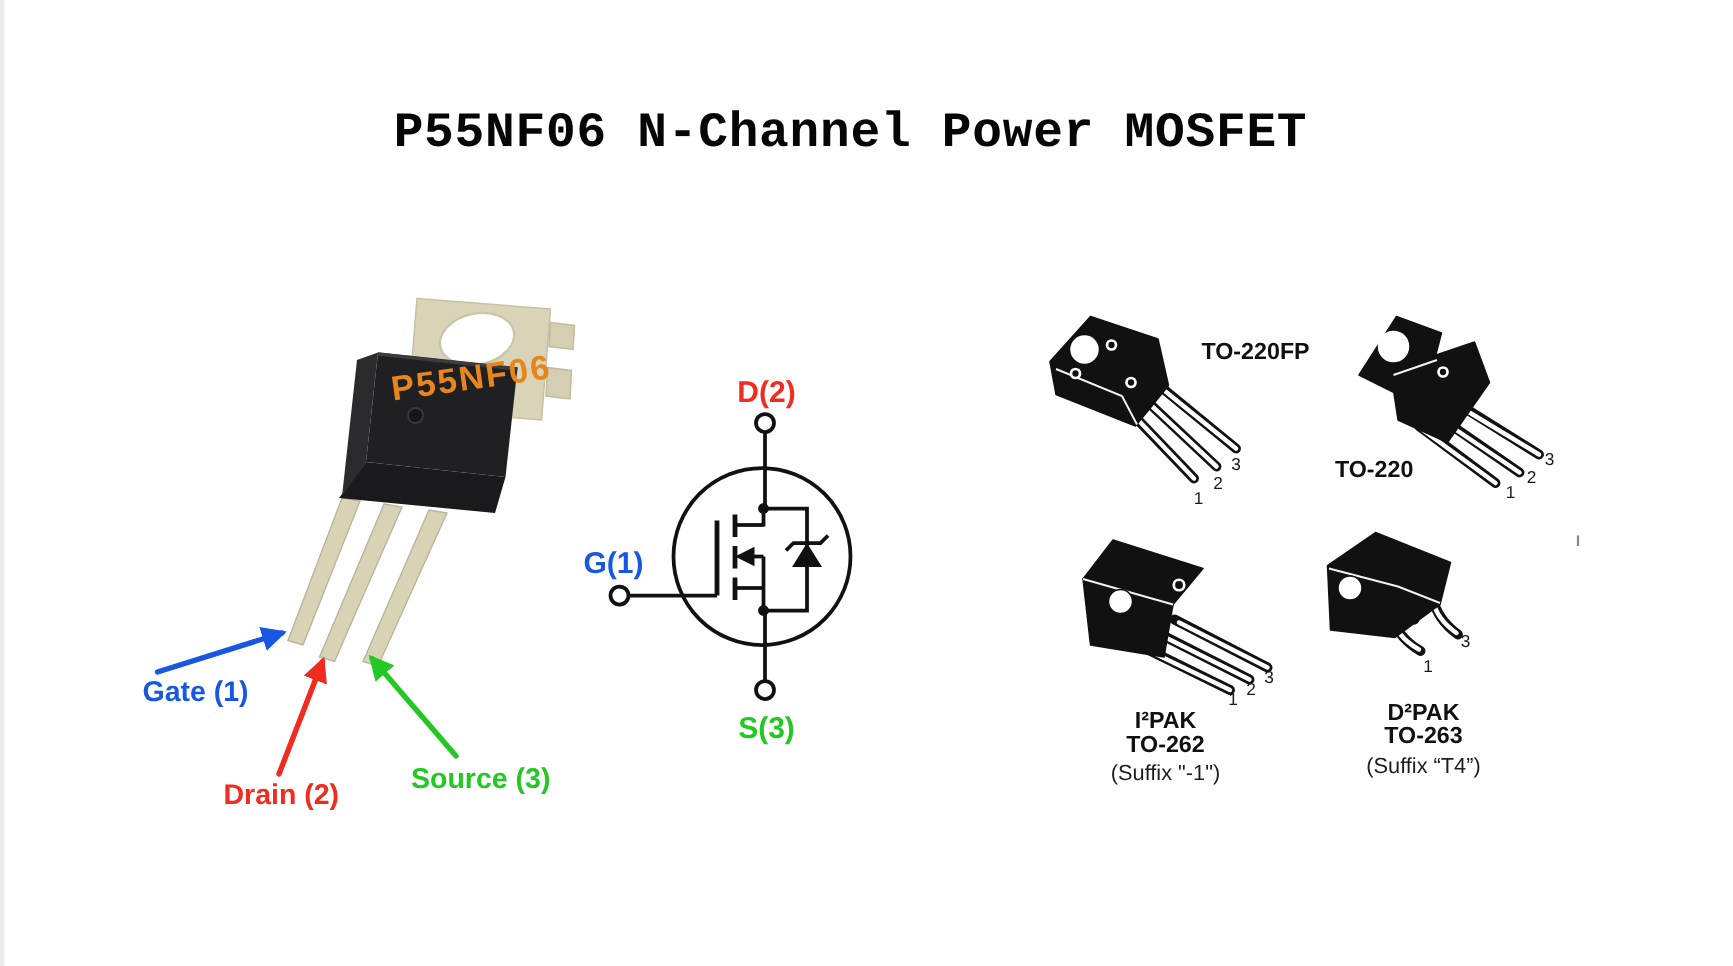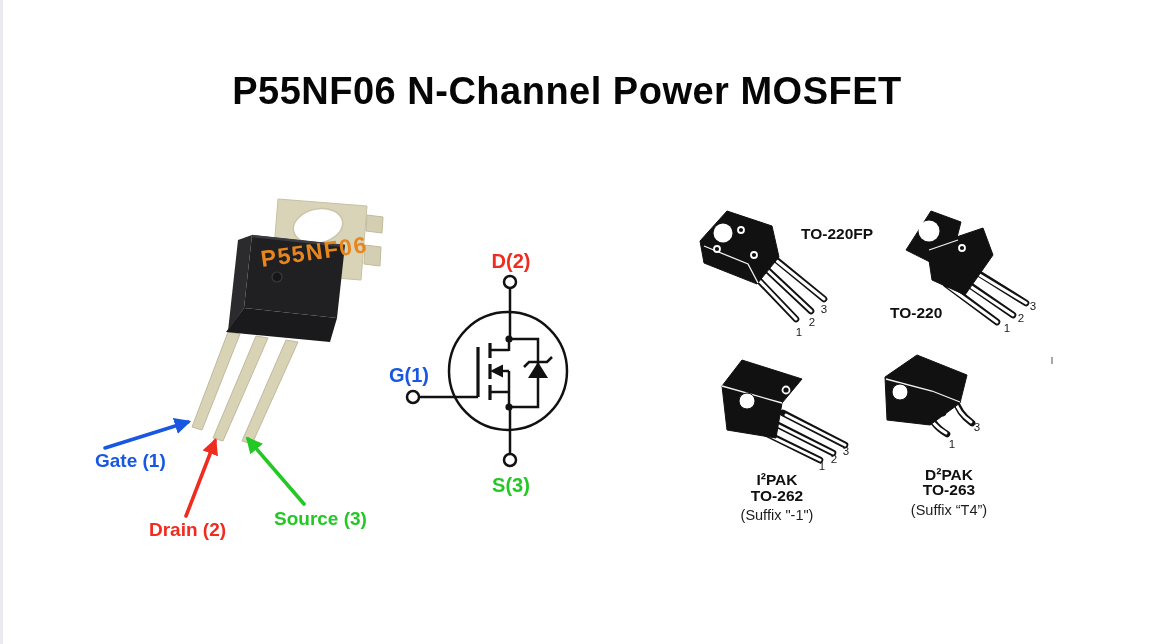--- a/index.html
+++ b/index.html
@@ -1,20 +1,20 @@
 <!DOCTYPE html>
 <html><head>
 <meta charset="utf-8">
 <style>
   html,body{margin:0;padding:0;background:#fff;}
   .canvas{position:relative;width:1155px;height:644px;background:#fff;overflow:hidden;
           font-family:"Liberation Sans",sans-serif;}
   .edge-strip{position:absolute;left:0;top:0;width:3px;height:644px;background:#e9ebf0;}
   .title{position:absolute;top:70px;left:0;width:1134px;margin:0;text-align:center;
-         font-family:Liberation Sans, sans-serif;font-weight:bold;font-size:38px;color:#060606;
+         font-family:Liberation Mono, monospace;font-weight:bold;font-size:33px;color:#060606;
          letter-spacing:.5px;}
   svg{position:absolute;overflow:visible;}
   .photo-svg{left:80px;top:170px;}
   .schem-svg{left:380px;top:230px;}
   .pkg-svg{left:675px;top:190px;}
   .sch-line{stroke:#111;stroke-width:2.5;fill:none;}
   .sch-thick{stroke:#111;stroke-width:3.2;fill:none;}
   .sch-term{fill:#fff;stroke:#111;stroke-width:2.5;}
   .sch-dot{fill:#111;}
   .sch-label{font-family:"Liberation Sans",sans-serif;font-weight:bold;font-size:20px;}

